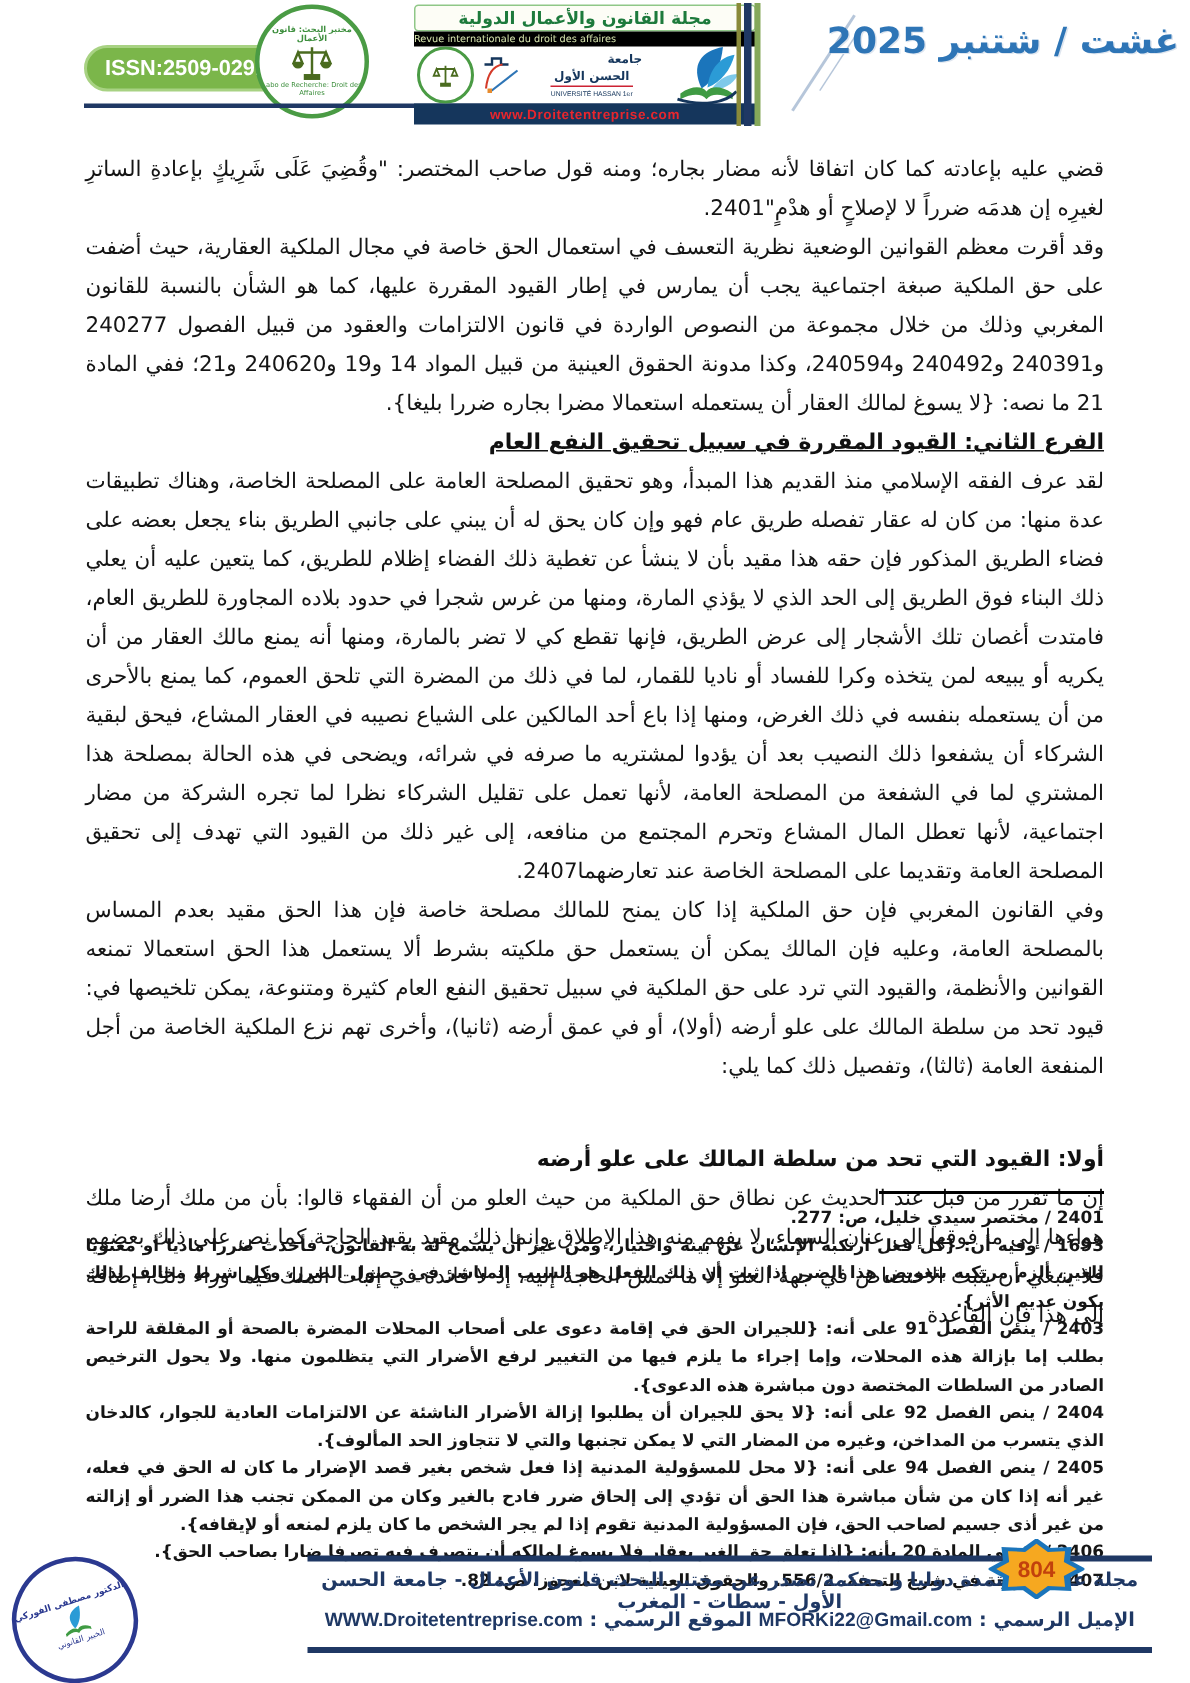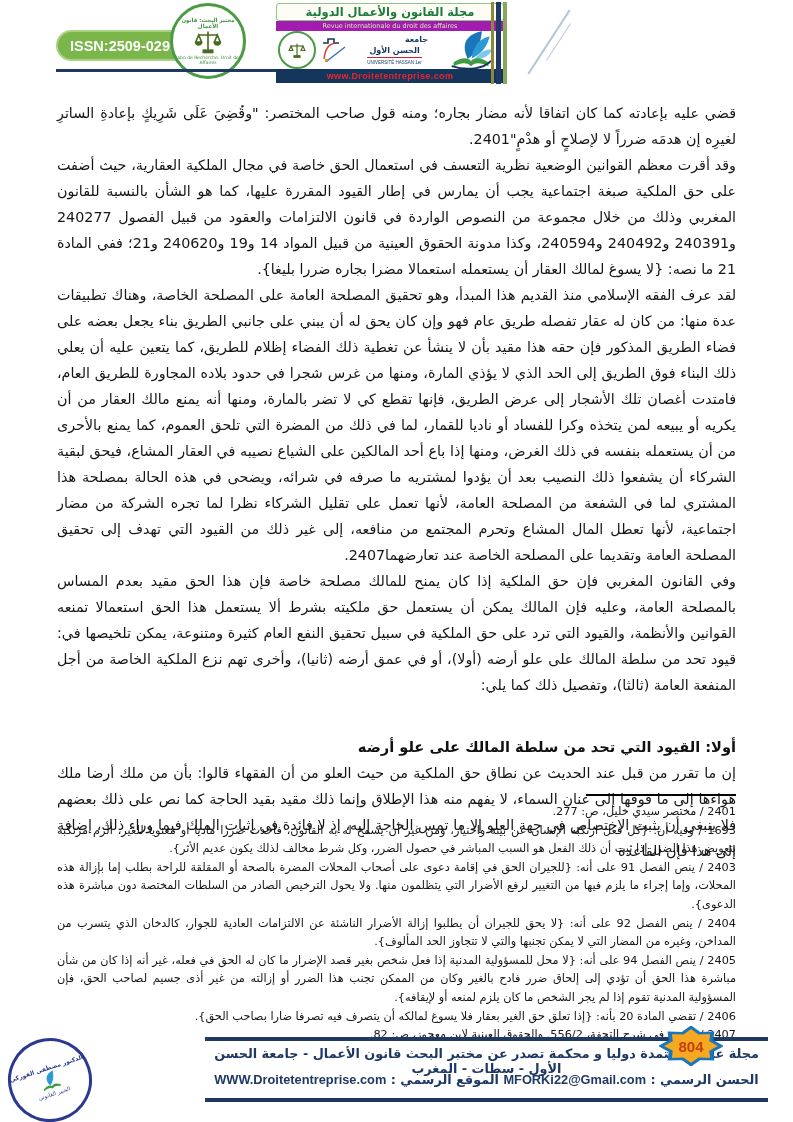--- a/index.html
+++ b/index.html
@@ -11,21 +11,21 @@
     font:bold 14.5px "Liberation Sans",sans-serif;display:flex;align-items:center;}
   .header-rule{position:absolute;left:56px;top:69px;width:442px;height:3px;background:#1f3864;}
   .circle-logo{position:absolute;border-radius:50%;background:#fff;display:flex;
     flex-direction:column;align-items:center;justify-content:center;text-align:center;overflow:hidden;}
   .lab-logo{left:170px;top:3px;width:70px;height:70px;border:3px solid #4a9b44;}
   .lab-ring-ar{font-size:5.5px;color:#3e8f3e;font-weight:bold;line-height:6px;}
   .lab-ring-fr{font-size:4.5px;color:#3e8f3e;line-height:5px;}
   .center-block{position:absolute;left:276px;top:3px;width:228px;}
   .journal-title{border:1px solid #8fc787;border-radius:3px;background:#fdfdf6;
     color:#1d7a3c;font-weight:bold;font-size:11.5px;text-align:center;padding:1px 0;}
-  .journal-subtitle{background:#a21caf;color:#d9e7b0;font-size:6.5px;text-align:center;padding:1px 0;}
+  .journal-subtitle{background:#000000;color:#d9e7b0;font-size:6.5px;text-align:left;padding:1px 0;}
   .logo-row{display:flex;align-items:center;height:36px;gap:3px;padding:1px 2px;}
   .mini-scales{width:34px;height:34px;border:2px solid #4a9b44;border-radius:50%;
     display:flex;align-items:center;justify-content:center;flex:0 0 auto;background:#fff;}
   .univ{flex:1;text-align:center;line-height:8px;}
   .univ-ar{font-size:8px;color:#15365c;font-weight:bold;margin-left:44px;}
   .univ-fr{font-size:4.5px;color:#15365c;border-top:1px solid #c23;display:inline-block;padding-top:1px;}
   .website-strip{background:#15365c;color:#e8262d;font:bold 9px "Liberation Sans",sans-serif;
     text-align:center;padding:2px 0;letter-spacing:.4px;}
   .vbar{position:absolute;top:2px;height:82px;}
   .vbar.olive{left:491px;width:3px;background:#8a8a3a;}
@@ -41,21 +41,21 @@
   .slash.s1{left:548px;top:4px;height:76px;transform:rotate(33deg);}
   .slash.s2{left:558px;top:20px;height:44px;border-left-width:1px;transform:rotate(33deg);}
   
   .content{position:absolute;top:100px;left:57px;right:57px;direction:rtl;}
   .content p{margin:0;text-align:justify;font-size:14.3px;line-height:26px;color:#151515;}
   .content .h1{font-weight:bold;text-decoration:underline;font-size:14.6px;line-height:26px;color:#111;}
   .content .h2{font-weight:bold;font-size:14.6px;line-height:26px;color:#111;margin-top:36px;}
   
   .footnotes{position:absolute;top:794px;left:57px;right:57px;direction:rtl;}
   .fn-sep{width:150px;height:2px;background:#000;margin:0 0 7px 0;}
-  .footnotes div.fn{font-size:11.3px;line-height:18.6px;font-weight:normal;text-align:justify;color:#151515;margin:0;}
+  .footnotes div.fn{font-size:11.3px;line-height:18.6px;font-weight:bold;text-align:justify;color:#151515;margin:0;}
   
   .f-rule{position:absolute;left:205px;width:563px;height:4px;background:#1f3864;}
   .f-rule.top{top:1037px;} .f-rule.bot{top:1098px;}
   .f-line{position:absolute;left:205px;width:563px;text-align:center;direction:rtl;
     color:#1f3864;font-weight:bold;font-size:12.8px;}
   .f-line.l1{top:1046px;} .f-line.l2{top:1072px;}
   .latin{font-family:"Liberation Sans",sans-serif;}
   .star-badge{position:absolute;left:659px;top:1026px;width:64px;height:40px;z-index:3;}
   .star-badge .num{position:absolute;left:0;top:12px;width:64px;text-align:center;
     color:#c2410c;font:bold 15px "Liberation Sans",sans-serif;}
@@ -136,25 +136,27 @@
   </div>
 
   <div class="vbar olive"></div>
   <div class="vbar navy"></div>
   <div class="vbar green"></div>
 
   <div class="slash s1"></div>
   <div class="slash s2"></div>
 
   <div class="issue-block">
+    <div class="issue-line2">غشت / شتنبر 2025</div>
   </div>
 
   <div class="content">
     <p>قضي عليه بإعادته كما كان اتفاقا لأنه مضار بجاره؛ ومنه قول صاحب المختصر: "وقُضِيَ عَلَى شَرِيكٍ بإعادةِ الساترِ لغيرِه إن هدمَه ضرراً لا لإصلاحٍ أو هدْمٍ"2401.</p>
     <p>وقد أقرت معظم القوانين الوضعية نظرية التعسف في استعمال الحق خاصة في مجال الملكية العقارية، حيث أضفت على حق الملكية صبغة اجتماعية  يجب أن يمارس في إطار القيود المقررة عليها، كما هو الشأن بالنسبة للقانون المغربي وذلك من خلال مجموعة من النصوص الواردة في قانون الالتزامات والعقود من قبيل الفصول 240277 و240391 و240492 و240594، وكذا مدونة الحقوق العينية من قبيل المواد 14 و19 و240620 و21؛ ففي المادة 21 ما نصه: {لا يسوغ لمالك العقار أن يستعمله استعمالا مضرا بجاره ضررا بليغا}.</p>
+    <p class="h1">الفرع الثاني: القيود المقررة في سبيل تحقيق النفع العام</p>
     <p>لقد عرف الفقه الإسلامي منذ القديم هذا المبدأ، وهو تحقيق المصلحة العامة على المصلحة الخاصة، وهناك تطبيقات عدة منها: من كان له عقار تفصله طريق عام فهو وإن كان يحق له أن يبني على جانبي الطريق بناء يجعل بعضه على فضاء الطريق المذكور فإن حقه هذا مقيد بأن لا ينشأ عن تغطية ذلك الفضاء إظلام للطريق، كما يتعين عليه أن يعلي ذلك البناء فوق الطريق إلى الحد الذي لا يؤذي المارة، ومنها من غرس شجرا في حدود بلاده المجاورة للطريق العام، فامتدت أغصان تلك الأشجار إلى عرض الطريق، فإنها تقطع كي لا تضر بالمارة، ومنها أنه يمنع مالك العقار من أن يكريه أو يبيعه لمن يتخذه وكرا للفساد أو ناديا للقمار، لما في ذلك من المضرة التي تلحق العموم، كما يمنع بالأحرى من أن يستعمله بنفسه في ذلك الغرض، ومنها إذا باع أحد المالكين على الشياع نصيبه في العقار المشاع، فيحق لبقية الشركاء أن يشفعوا ذلك النصيب بعد أن يؤدوا لمشتريه ما صرفه في شرائه، ويضحى في هذه الحالة بمصلحة هذا المشتري لما في الشفعة من المصلحة العامة، لأنها تعمل على تقليل الشركاء نظرا لما تجره الشركة من مضار اجتماعية، لأنها تعطل المال المشاع وتحرم المجتمع من منافعه، إلى غير ذلك من القيود التي تهدف إلى تحقيق المصلحة العامة وتقديما على المصلحة الخاصة عند تعارضهما2407.</p>
     <p>وفي القانون المغربي فإن حق الملكية إذا كان يمنح للمالك مصلحة خاصة فإن هذا الحق مقيد بعدم المساس بالمصلحة العامة، وعليه فإن المالك يمكن أن يستعمل حق ملكيته بشرط ألا يستعمل هذا الحق استعمالا تمنعه القوانين والأنظمة، والقيود التي ترد على حق الملكية في سبيل تحقيق النفع العام كثيرة ومتنوعة، يمكن تلخيصها في: قيود تحد من سلطة المالك على علو أرضه (أولا)، أو في عمق أرضه (ثانيا)، وأخرى تهم نزع الملكية الخاصة من أجل المنفعة العامة (ثالثا)، وتفصيل ذلك كما يلي:</p>
     <p class="h2">أولا: القيود التي تحد من سلطة المالك على علو أرضه</p>
     <p>إن ما تقرر من قبل عند الحديث عن نطاق حق الملكية من حيث العلو من أن الفقهاء قالوا: بأن من ملك أرضا ملك هواءها إلى ما فوقها إلى عنان السماء، لا يفهم منه هذا الإطلاق وإنما ذلك مقيد بقيد الحاجة كما نص على ذلك بعضهم فلا ينبغي أن يثبت الاختصاص في جهة العلو إلا ما تمس الحاجة إليه، إذ لا فائدة في إثبات الملك فيما وراء ذلك، إضافة إلى هذا فإن القاعدة</p>
   </div>
 
   <div class="footnotes">
     <div class="fn-sep"></div>
     <div class="fn">2401 / مختصر سيدي خليل، ص: 277.</div>
     <div class="fn">1693 / وفيه أن: {كل فعل ارتكبه الإنسان عن بينة واختيار، ومن غير أن يسمح له به القانون، فأحدث ضررا ماديا أو معنويا للغير، ألزم مرتكبه بتعويض هذا الضرر إذا ثبت أن ذلك الفعل هو السبب المباشر في حصول الضرر، وكل شرط مخالف لذلك يكون عديم الأثر}.</div>
@@ -163,21 +165,21 @@
     <div class="fn">2405 / ينص الفصل 94 على أنه: {لا محل للمسؤولية المدنية إذا فعل شخص بغير قصد الإضرار ما كان له الحق في فعله، غير أنه إذا كان من شأن مباشرة هذا الحق أن تؤدي إلى إلحاق ضرر فادح بالغير وكان من الممكن تجنب هذا الضرر أو إزالته من غير أذى جسيم لصاحب الحق، فإن المسؤولية المدنية تقوم إذا لم يجر الشخص ما كان يلزم لمنعه أو لإيقافه}.</div>
     <div class="fn">2406 / تقضي المادة 20 بأنه: {إذا تعلق حق الغير بعقار فلا يسوغ لمالكه أن يتصرف فيه تصرفا ضارا بصاحب الحق}.</div>
     <div class="fn">2407 / البهجة في شرح التحفة، 556/2. والحقوق العينية لابن معجوز، ص: 82.</div>
   </div>
 
   <div class="f-rule top"></div>
   <div class="f-rule bot"></div>
 
   <div class="f-line l1">مجلة علمية معتمدة  دوليا و محكمة تصدر عن مختبر البحث قانون الأعمال - جامعة الحسن الأول - سطات - المغرب</div>
   <div class="f-line l2">
-    <span>الحسن الرسمي : </span><span class="latin">MFORKi22@Gmail.com</span><span> الموقع الرسمي : </span><span class="latin">WWW.Droitetentreprise.com</span>
+    <span>الإميل الرسمي : </span><span class="latin">MFORKi22@Gmail.com</span><span> الموقع الرسمي : </span><span class="latin">WWW.Droitetentreprise.com</span>
   </div>
 
   <div class="star-badge">
     <span>
       <svg width="64" height="40" viewBox="0 0 64 64" preserveAspectRatio="none">
         <polygon points="62,32 52.3,40.4 53.2,53.2 40.4,52.3 32,62 23.6,52.3 10.8,53.2 11.7,40.4 2,32 11.7,23.6 10.8,10.8 23.6,11.7 32,2 40.4,11.7 53.2,10.8 52.3,23.6" fill="#f6a820" stroke="#1b75bb" stroke-width="4"></polygon>
       </svg>
     </span>
     <span class="num">804</span>
   </div>

